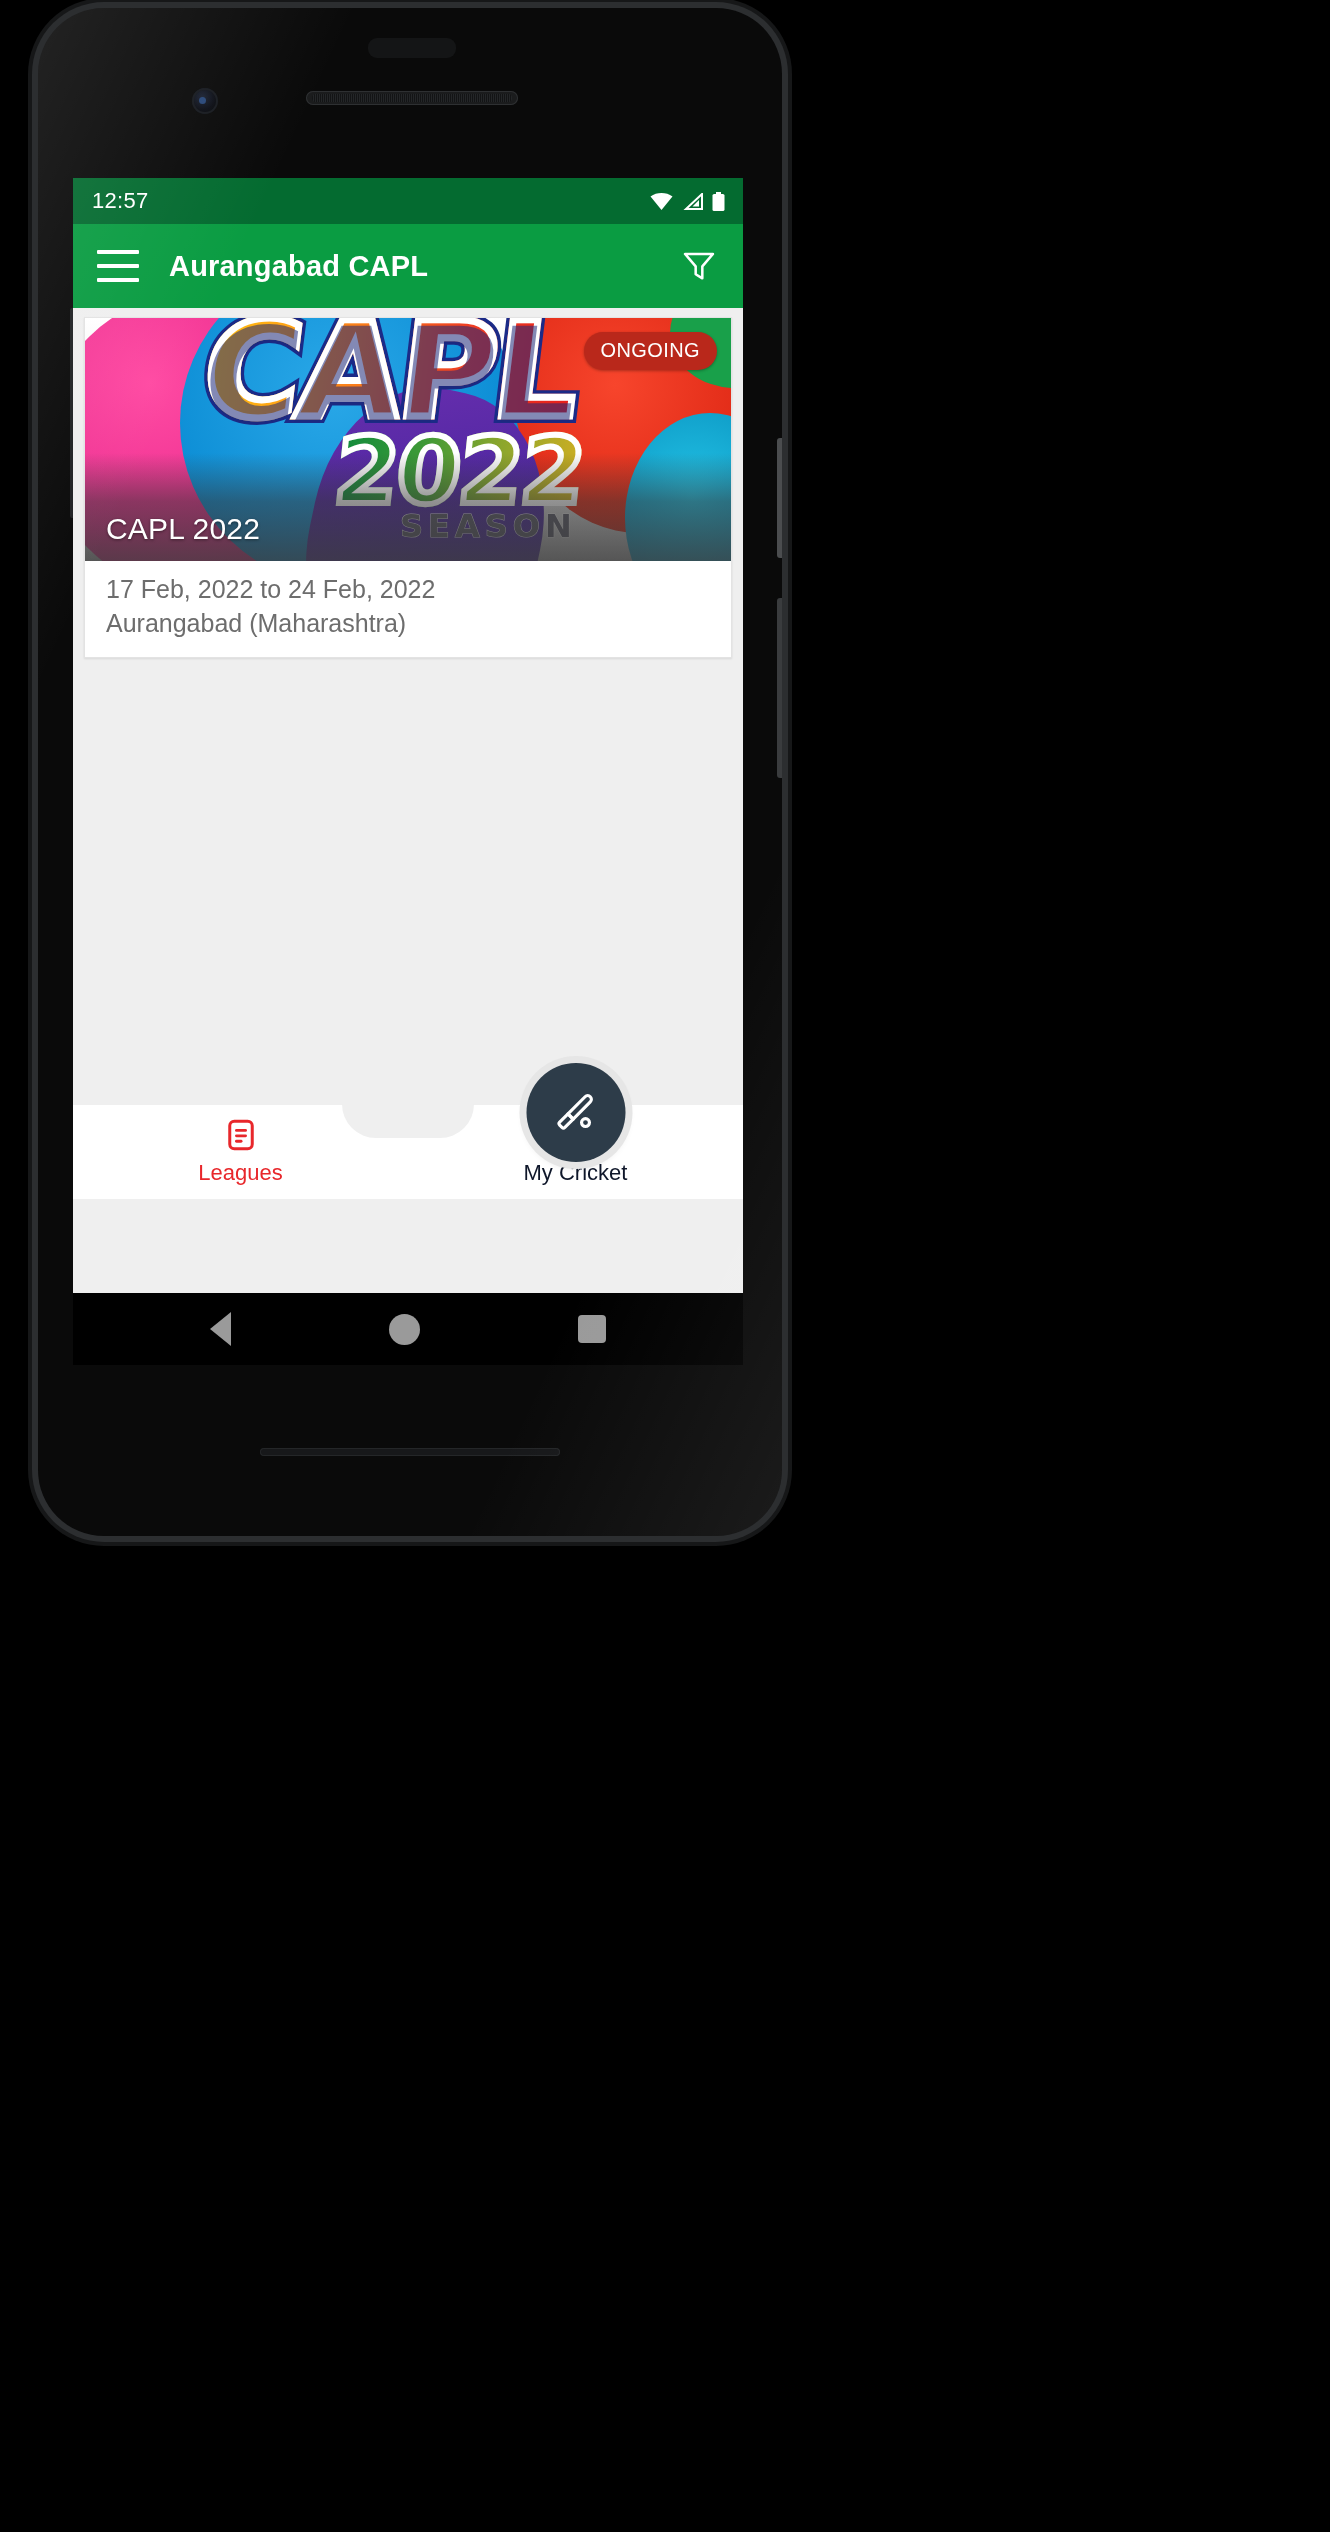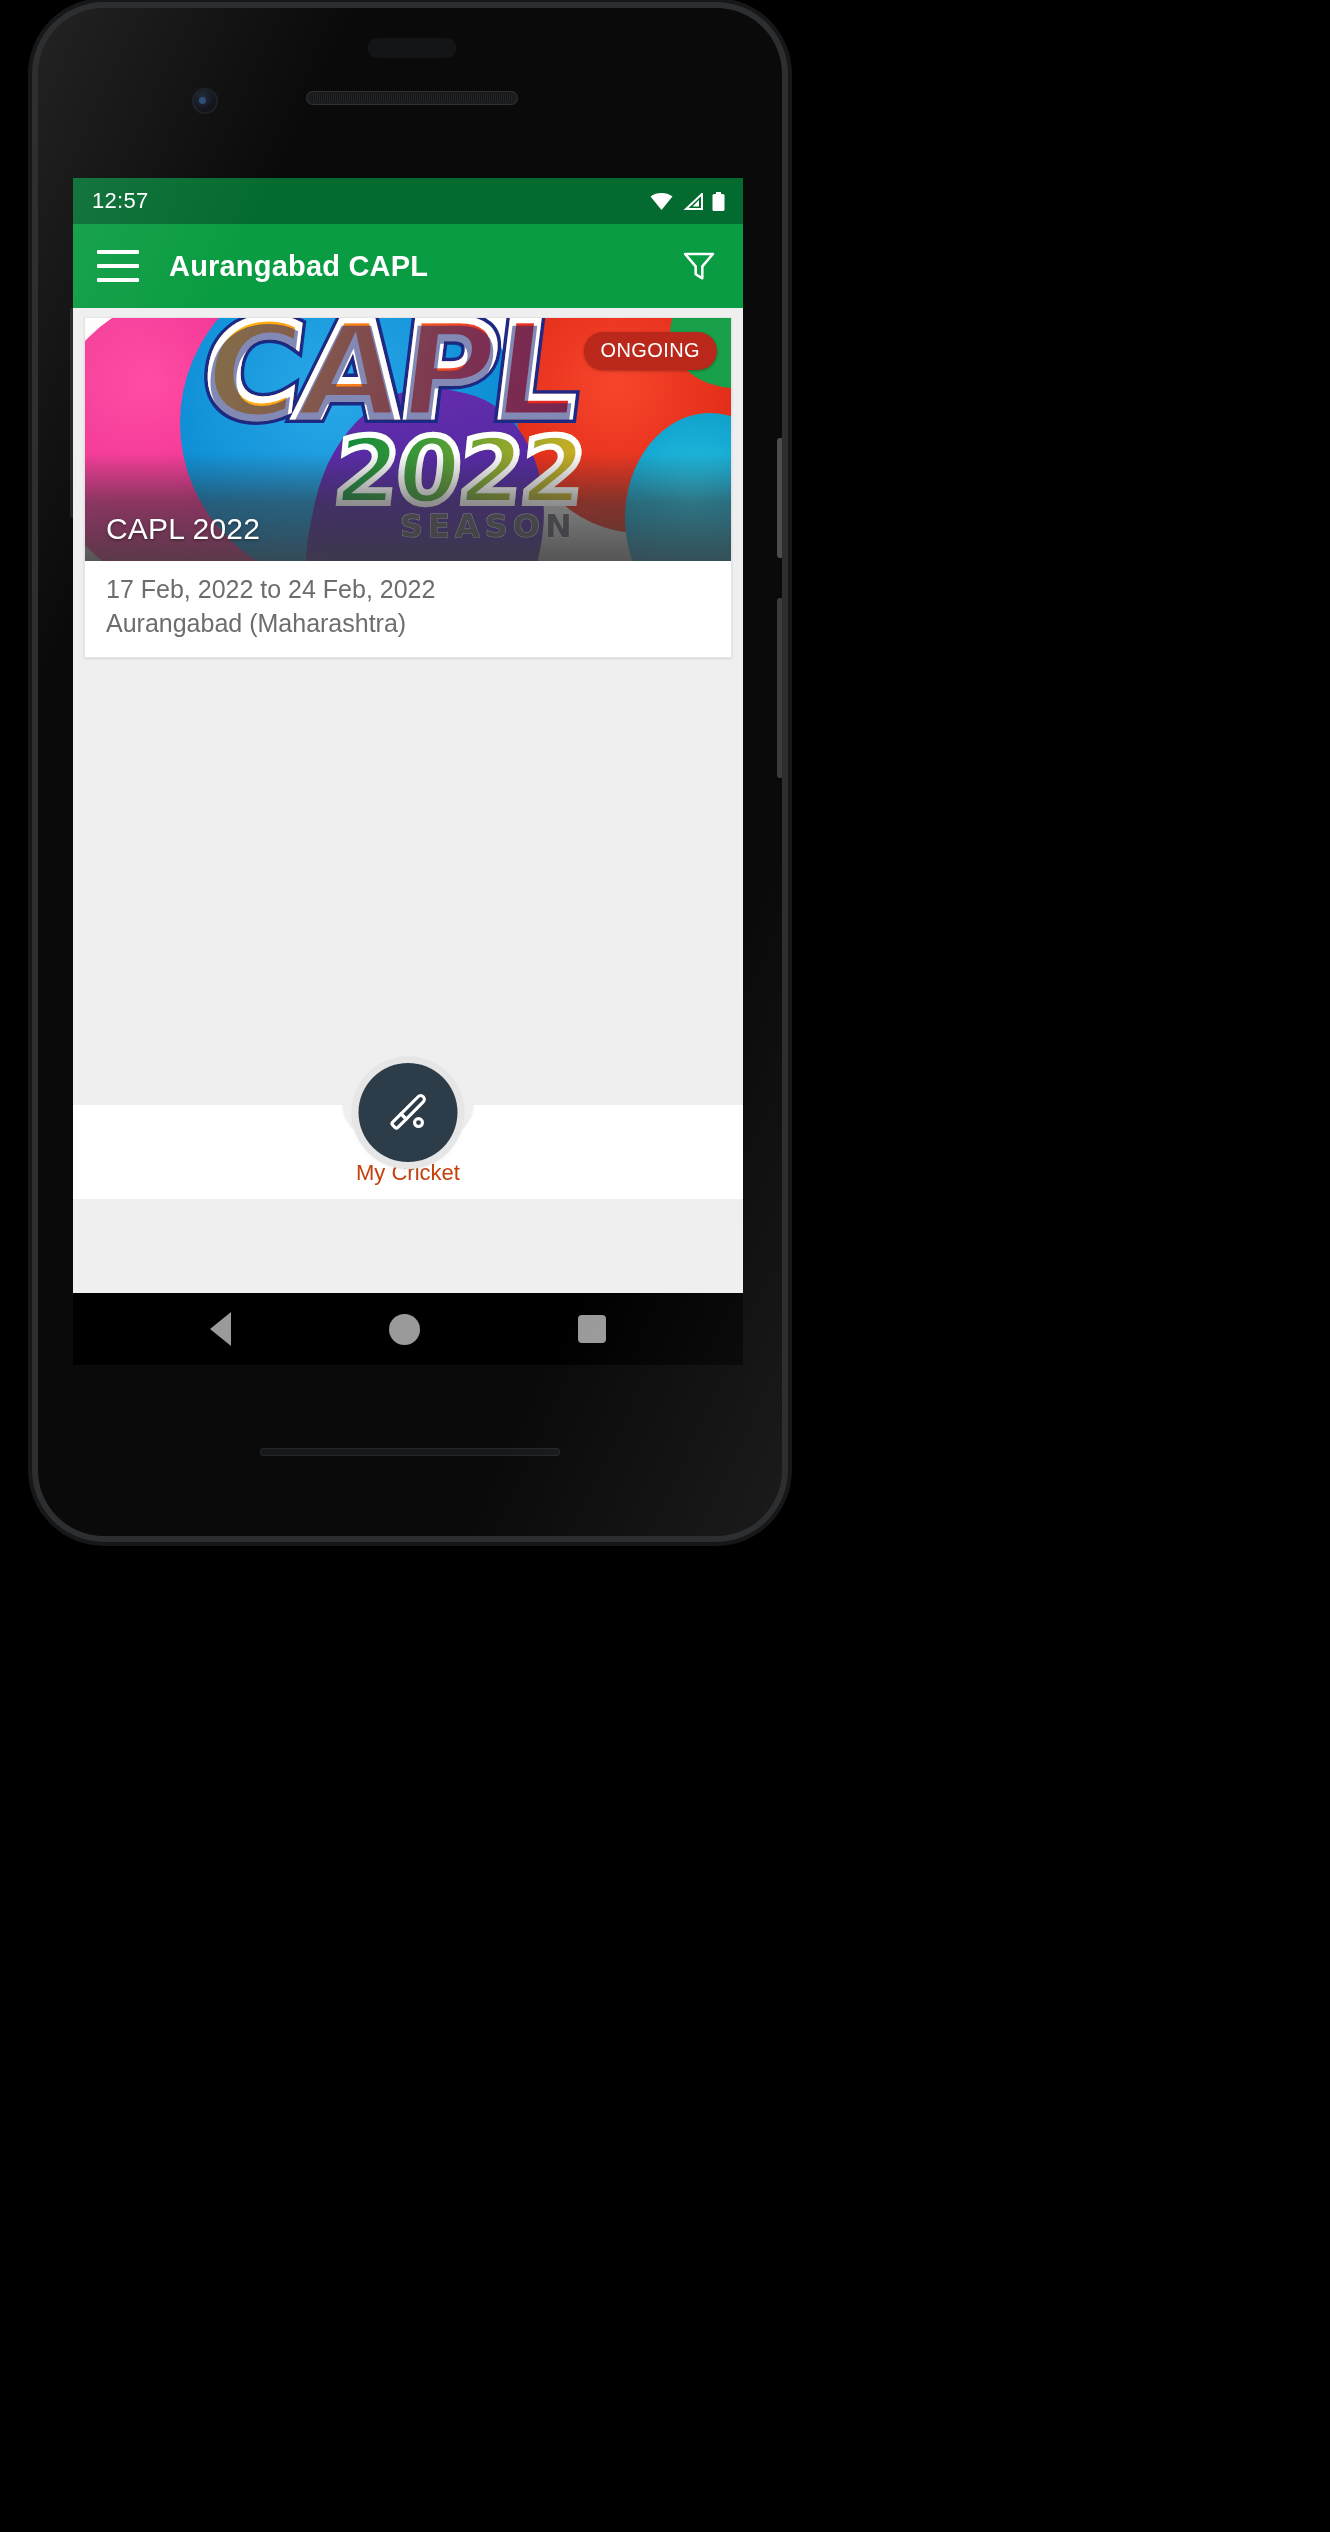--- a/index.html
+++ b/index.html
@@ -197,21 +197,21 @@
     position:absolute; left:50%; transform:translateX(-50%);
     top:-1px; width:132px; height:34px;
     background:#efefef;
     border-bottom-left-radius:66px; border-bottom-right-radius:66px;
   }
   .nav-item{
     flex:1; display:flex; flex-direction:column; align-items:center;
     padding-bottom:13px; cursor:pointer; position:relative; z-index:2;
   }
   .nav-icon{ height:42px; display:flex; align-items:center; justify-content:center; margin-bottom:4px;}
-  .nav-label{ font-size:22px; color:#c2410c; }
+  .nav-label{ font-size:22px; color:#0f172a; }
   .nav-item.active .nav-label{ color:#e8272b; }
   #nav-item-mycricket{ visibility:visible; }
   #nav-item-mycricket .nav-icon{ visibility:hidden; height:42px; }
   #fab-mycricket{
     position:absolute; left:50%; transform:translateX(-50%);
     top:-51px; width:99px; height:99px; border-radius:50%;
     background:#2d3c49;
     display:flex; align-items:center; justify-content:center;
     box-shadow:0 0 0 7px #e6e6e6, 0 3px 8px rgba(0,0,0,.25);
     z-index:5; cursor:pointer;
@@ -304,20 +304,31 @@
         <div id="card-body">
           <div id="card-dates">17 Feb, 2022  to 24 Feb, 2022</div>
           <div id="card-location">Aurangabad (Maharashtra)</div>
         </div>
 
       </div>
 
       <div id="bottom-nav">
         <div id="nav-notch"></div>
 
+        <div class="nav-item active" id="nav-item-leagues">
+          <div class="nav-icon">
+            <svg width="36" height="36" viewBox="0 0 24 24">
+              <rect x="4.5" y="2.8" width="15" height="18.4" rx="3" fill="none" stroke="#e8272b" stroke-width="2"></rect>
+              <rect x="8" y="8" width="8" height="1.9" rx=".95" fill="#e8272b"></rect>
+              <rect x="8" y="11.6" width="8" height="1.9" rx=".95" fill="#e8272b"></rect>
+              <rect x="8" y="15.2" width="5" height="1.9" rx=".95" fill="#e8272b"></rect>
+            </svg>
+          </div>
+          <div class="nav-label">Leagues</div>
+        </div>
 
         <div class="nav-item" id="nav-item-mycricket">
           <div id="fab-mycricket">
             <svg width="50" height="50" viewBox="0 0 24 24">
               <path d="M19.1 4.2 c.7.7.7 1.8 0 2.5 l-8.2 8.2 -2.5-2.5 8.2-8.2 c.7-.7 1.8-.7 2.5 0 Z" fill="none" stroke="#ffffff" stroke-width="1.5" stroke-linejoin="round"></path>
               <path d="M10.9 14.9 L8.4 12.4 l-4 4 a1 1 0 0 0 0 1.4 l1.1 1.1 a1 1 0 0 0 1.4 0 Z" fill="none" stroke="#ffffff" stroke-width="1.5" stroke-linejoin="round"></path>
               <circle cx="16.8" cy="16.6" r="1.9" fill="none" stroke="#ffffff" stroke-width="1.5"></circle>
             </svg>
           </div>
           <div class="nav-icon"></div>

